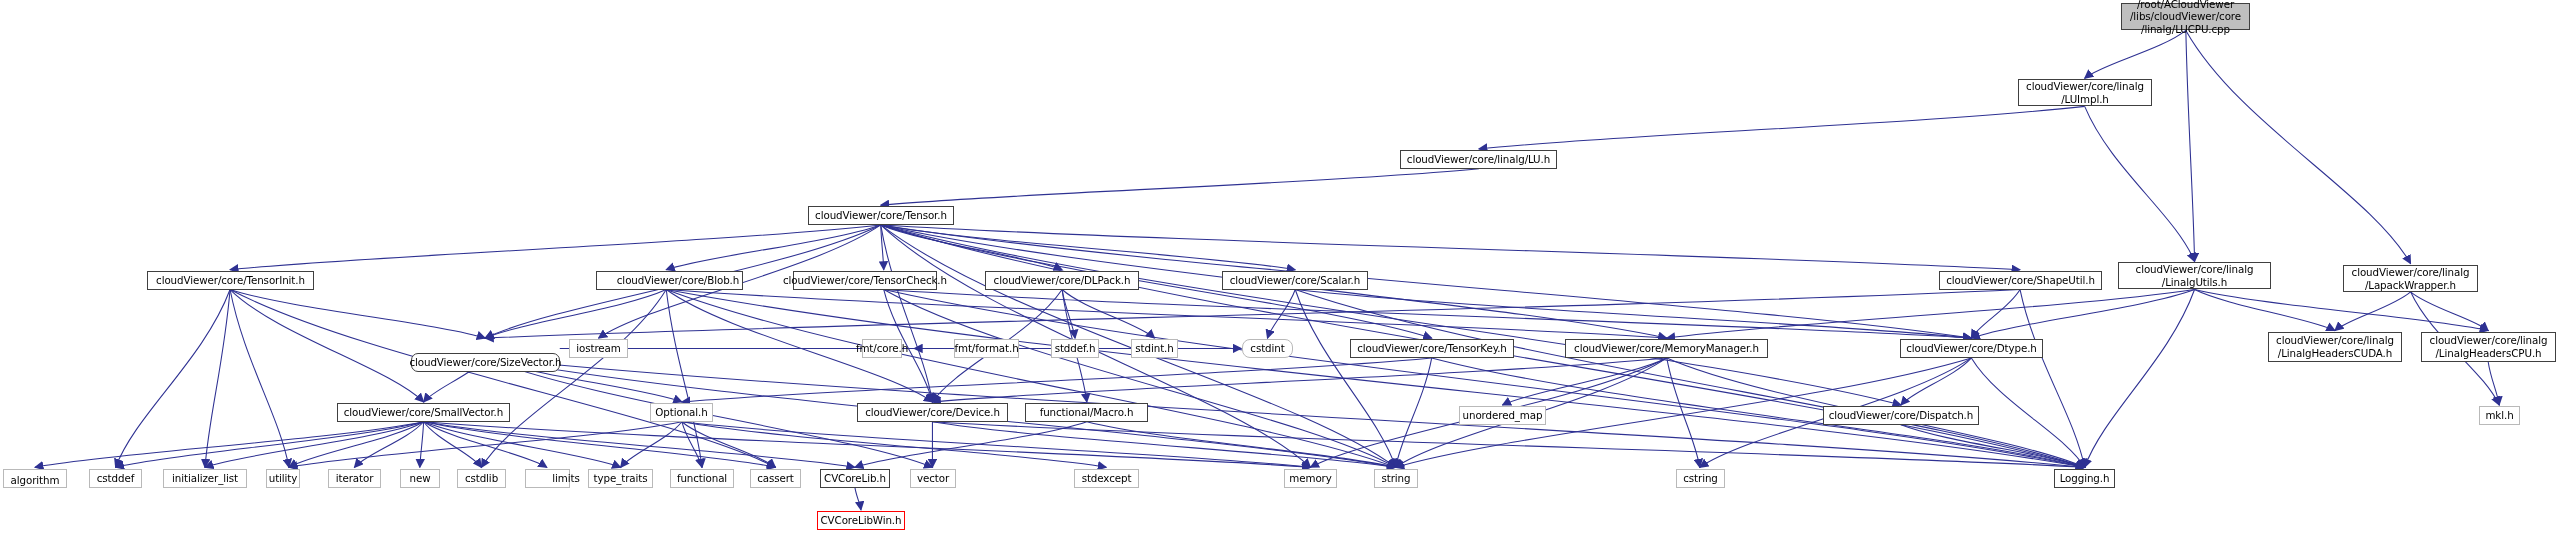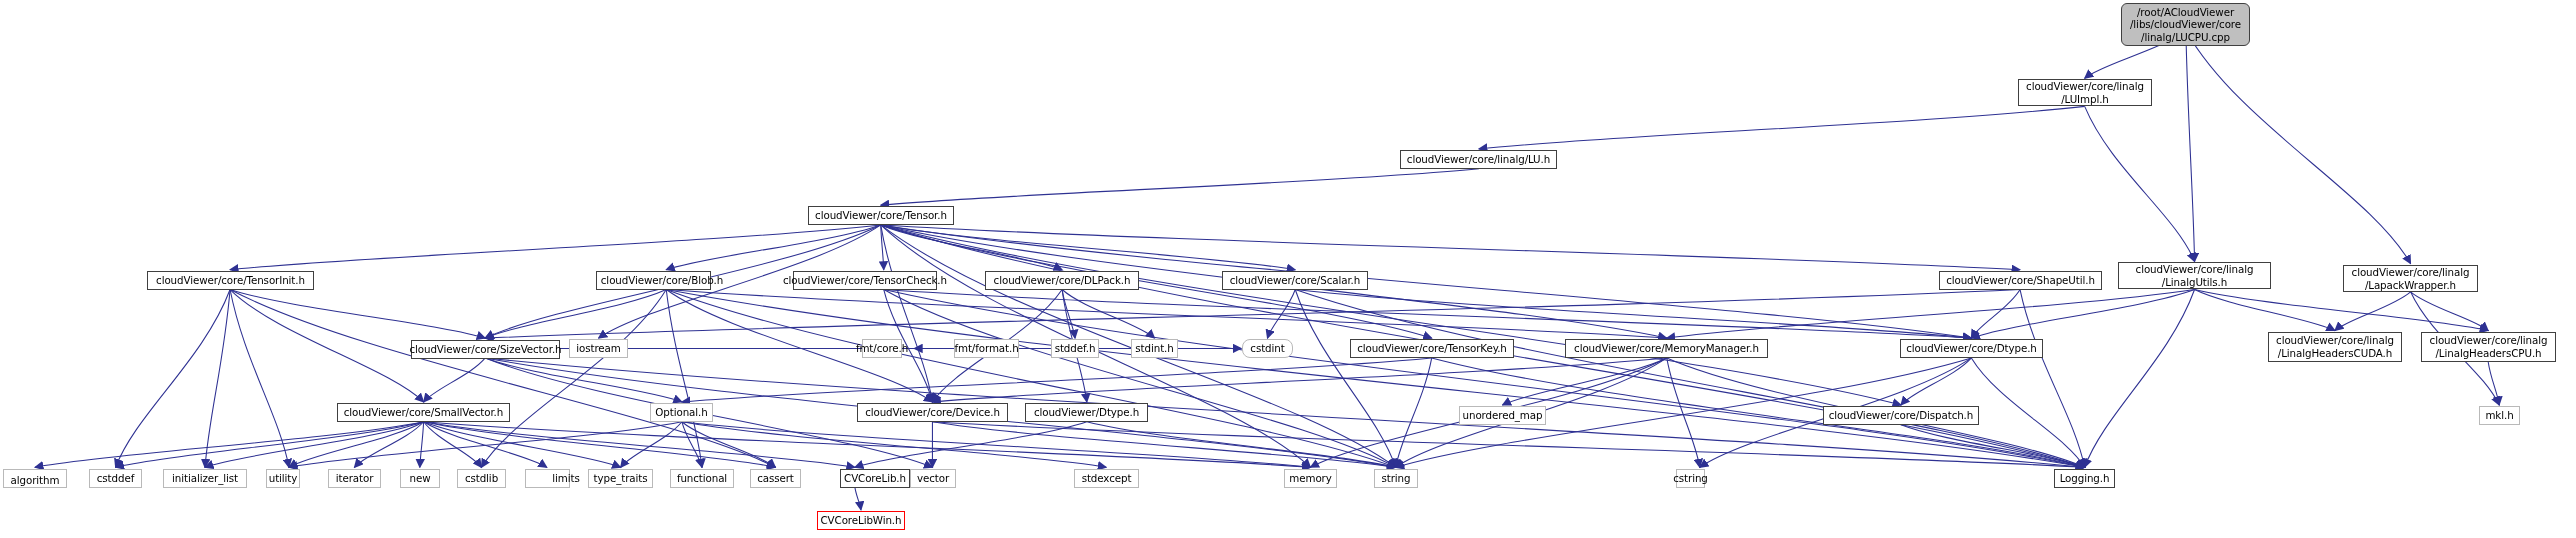--- a/index.html
+++ b/index.html
@@ -126,72 +126,72 @@
         <path d="M1226,555 C1374.02,579 1723.52,597 1835,615" marker-end="url(#ah)"></path>
         <path d="M1226,555 C1226,579 1226,597 1226,615" marker-end="url(#ah)"></path>
         <path d="M1226,555 C1627.7,579 2430.2,597 2741,615" marker-end="url(#ah)"></path>
         <path d="M1429,555 C1357.3249999999998,579 1177.375,597 1124,615" marker-end="url(#ah)"></path>
         <path d="M1429,555 C1524.41,579 1763.95,597 1835,615" marker-end="url(#ah)"></path>
         <path d="M2499.5,559 C2556.2525,581.4 2698.7374999999997,598.2 2741,615" marker-end="url(#ah)"></path>
         <path d="M1124,641 C1125.88,653 1130.6,662 1132,671" marker-end="url(#ah)"></path>
       </g>
   </svg>
   <div id="node-layer">
-      <div class="node root" style="left: 2121px; top: 3px; width: 129px; height: 43px; border-radius: 6px;"><span>/root/ACloudViewer
+      <div class="node root" style="left: 2121px; top: 3px; width: 129px; height: 27px;"><span>/root/ACloudViewer
 /libs/cloudViewer/core
 /linalg/LUCPU.cpp</span></div>
       <div class="node strong" style="left: 2018px; top: 79px; width: 134px; height: 27px;"><span>cloudViewer/core/linalg
 /LUImpl.h</span></div>
       <div class="node strong" style="left: 1400px; top: 150px; width: 157px; height: 19px;"><span>cloudViewer/core/linalg/LU.h</span></div>
       <div class="node strong" style="left: 808px; top: 206px; width: 146px; height: 19px;"><span>cloudViewer/core/Tensor.h</span></div>
       <div class="node strong" style="left: 147px; top: 271px; width: 167px; height: 19px;"><span>cloudViewer/core/TensorInit.h</span></div>
-      <div class="node strong" style="left: 596px; top: 271px; width: 115px; height: 19px; padding-left: 20px;"><span>cloudViewer/core/Blob.h</span></div>
+      <div class="node strong" style="left: 596px; top: 271px; width: 147px; height: 19px; padding-left: 20px;"><span>cloudViewer/core/Blob.h</span></div>
       <div class="node strong" style="left: 793px; top: 271px; width: 144px; height: 19px;"><span>cloudViewer/core/TensorCheck.h</span></div>
       <div class="node strong" style="left: 985px; top: 271px; width: 154px; height: 19px;"><span>cloudViewer/core/DLPack.h</span></div>
       <div class="node strong" style="left: 1222px; top: 271px; width: 146px; height: 19px;"><span>cloudViewer/core/Scalar.h</span></div>
       <div class="node strong" style="left: 1939px; top: 271px; width: 163px; height: 19px;"><span>cloudViewer/core/ShapeUtil.h</span></div>
       <div class="node strong" style="left: 2118px; top: 262px; width: 153px; height: 27px;"><span>cloudViewer/core/linalg
 /LinalgUtils.h</span></div>
       <div class="node strong" style="left: 2343px; top: 265px; width: 135px; height: 27px;"><span>cloudViewer/core/linalg
 /LapackWrapper.h</span></div>
-      <div class="node strong" style="left: 411px; top: 340px; width: 149px; height: 19px;"><span>cloudViewer/core/SizeVector.h</span></div>
+      <div class="node strong" style="left: 411px; top: 353px; width: 149px; height: 19px; border-radius: 7px;"><span>cloudViewer/core/SizeVector.h</span></div>
       <div class="node dim" style="left: 569px; top: 339px; width: 59px; height: 19px;"><span>iostream</span></div>
       <div class="node dim" style="left: 862px; top: 339px; width: 40px; height: 19px;"><span>fmt/core.h</span></div>
       <div class="node dim" style="left: 954px; top: 339px; width: 65px; height: 19px;"><span>fmt/format.h</span></div>
       <div class="node dim" style="left: 1051px; top: 339px; width: 48px; height: 19px;"><span>stddef.h</span></div>
       <div class="node dim" style="left: 1131px; top: 339px; width: 47px; height: 19px;"><span>stdint.h</span></div>
       <div class="node dim" style="left: 1242px; top: 339px; width: 51px; height: 19px; border-radius: 8px;"><span>cstdint</span></div>
       <div class="node strong" style="left: 1350px; top: 339px; width: 164px; height: 19px; align-items: center;"><span>cloudViewer/core/TensorKey.h</span></div>
       <div class="node strong" style="left: 1565px; top: 339px; width: 203px; height: 19px;"><span>cloudViewer/core/MemoryManager.h</span></div>
       <div class="node strong" style="left: 1900px; top: 339px; width: 143px; height: 19px;"><span>cloudViewer/core/Dtype.h</span></div>
       <div class="node strong" style="left: 2268px; top: 332px; width: 134px; height: 30px;"><span>cloudViewer/core/linalg
 /LinalgHeadersCUDA.h</span></div>
       <div class="node strong" style="left: 2421px; top: 332px; width: 135px; height: 30px;"><span>cloudViewer/core/linalg
 /LinalgHeadersCPU.h</span></div>
       <div class="node strong" style="left: 337px; top: 403px; width: 173px; height: 19px;"><span>cloudViewer/core/SmallVector.h</span></div>
       <div class="node dim" style="left: 650px; top: 403px; width: 63px; height: 19px;"><span>Optional.h</span></div>
       <div class="node strong" style="left: 857px; top: 403px; width: 151px; height: 19px;"><span>cloudViewer/core/Device.h</span></div>
-      <div class="node strong" style="left: 1025px; top: 403px; width: 123px; height: 19px;"><span>cloudViewer/Dtype.h</span></div>
+      <div class="node strong" style="left: 1025px; top: 403px; width: 123px; height: 19px;"><span>functional/Macro.h</span></div>
       <div class="node dim" style="left: 1459px; top: 406px; width: 87px; height: 19px;"><span>unordered_map</span></div>
       <div class="node strong" style="left: 1823px; top: 406px; width: 156px; height: 19px;"><span>cloudViewer/core/Dispatch.h</span></div>
       <div class="node dim" style="left: 2479px; top: 406px; width: 41px; height: 19px;"><span>mkl.h</span></div>
       <div class="node dim" style="left: 3px; top: 469px; width: 64px; height: 19px; align-items: flex-end;"><span>algorithm</span></div>
       <div class="node dim" style="left: 89px; top: 469px; width: 53px; height: 19px;"><span>cstddef</span></div>
       <div class="node dim" style="left: 163px; top: 469px; width: 84px; height: 19px;"><span>initializer_list</span></div>
       <div class="node dim" style="left: 266px; top: 469px; width: 34px; height: 19px;"><span>utility</span></div>
       <div class="node dim" style="left: 328px; top: 469px; width: 53px; height: 19px;"><span>iterator</span></div>
       <div class="node dim" style="left: 400px; top: 469px; width: 40px; height: 19px;"><span>new</span></div>
       <div class="node dim" style="left: 457px; top: 469px; width: 49px; height: 19px;"><span>cstdlib</span></div>
       <div class="node dim" style="left: 525px; top: 469px; width: 44px; height: 19px; padding-left: 40px;"><span>limits</span></div>
       <div class="node dim" style="left: 588px; top: 469px; width: 65px; height: 19px;"><span>type_traits</span></div>
       <div class="node dim" style="left: 670px; top: 469px; width: 64px; height: 19px;"><span>functional</span></div>
       <div class="node dim" style="left: 750px; top: 469px; width: 51px; height: 19px;"><span>cassert</span></div>
-      <div class="node strong" style="left: 820px; top: 469px; width: 70px; height: 19px; margin-left: 20px;"><span>CVCoreLib.h</span></div>
+      <div class="node strong" style="left: 820px; top: 469px; width: 70px; height: 19px;"><span>CVCoreLib.h</span></div>
       <div class="node dim" style="left: 910px; top: 469px; width: 46px; height: 19px;"><span>vector</span></div>
       <div class="node dim" style="left: 1074px; top: 469px; width: 65px; height: 19px;"><span>stdexcept</span></div>
       <div class="node dim" style="left: 1284px; top: 469px; width: 53px; height: 19px;"><span>memory</span></div>
       <div class="node dim" style="left: 1374px; top: 469px; width: 44px; height: 19px;"><span>string</span></div>
-      <div class="node dim" style="left: 1676px; top: 469px; width: 29px; height: 19px;"><span>cstring</span></div>
+      <div class="node dim" style="left: 1676px; top: 469px; width: 49px; height: 19px;"><span>cstring</span></div>
       <div class="node strong" style="left: 2054px; top: 469px; width: 61px; height: 19px;"><span>Logging.h</span></div>
       <div class="node red" style="left: 817px; top: 511px; width: 88px; height: 19px;"><span>CVCoreLibWin.h</span></div>
     </div>
 </div>
 
 
 </body></html>

